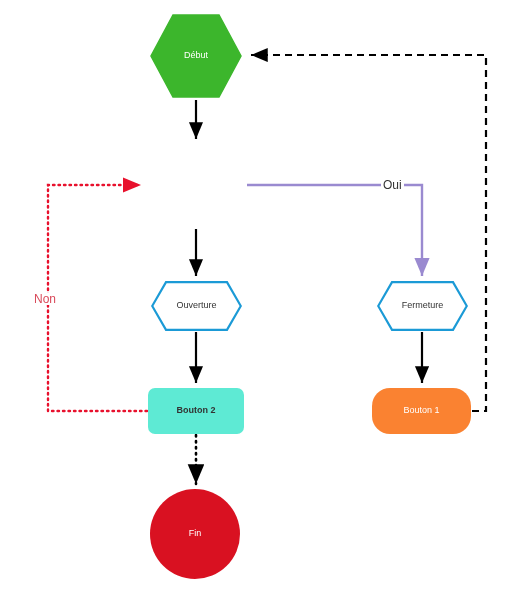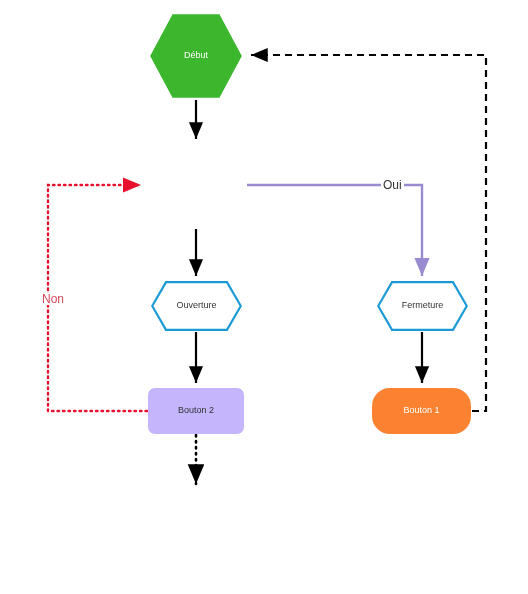--- a/index.html
+++ b/index.html
@@ -113,26 +113,29 @@
     <span class="node-label" style="color:#333333;">Ouverture</span>
   </div>
 
   <div class="node" style="left:377px; top:281px; width:91px; height:50px;">
     <svg class="hexshape" viewBox="0 0 91 50" preserveAspectRatio="none">
       <polygon points="15,1.2 76,1.2 89.8,25 76,48.8 15,48.8 1.2,25" fill="#ffffff" stroke="#1b9ad6" stroke-width="2.2"></polygon>
     </svg>
     <span class="node-label" style="color:#333333;">Fermeture</span>
   </div>
 
-  <div class="node" style="left:148px; top:388px; width:96px; height:46px; background:#c4b5fd; border-radius:7px;">
+  <div class="node" style="left:148px; top:388px; width:96px; height:46px; background:#5eead4; border-radius:7px;font-weight:bold;">
     <span class="node-label" style="color:#333333;">Bouton 2</span>
   </div>
 
   <div class="node" style="left:372px; top:388px; width:99px; height:46px; background:#fa8231; border-radius:18px;">
     <span class="node-label" style="color:#ffffff;">Bouton 1</span>
   </div>
 
+  <div class="node" style="left:150px; top:489px; width:90px; height:90px; background:#d91121; border-radius:50%;">
+    <span class="node-label" style="color:#ffffff;">Fin</span>
+  </div>
 
   <div class="edge-label" style="left:381px; top:179px; color:#333333;">Oui</div>
 
-  <div class="edge-label" style="left:40px; top:293px; color:#d94a5a;">Non</div>
+  <div class="edge-label" style="left:32px; top:293px; color:#d94a5a;">Non</div>
 
 </div>
 
 </body></html>

